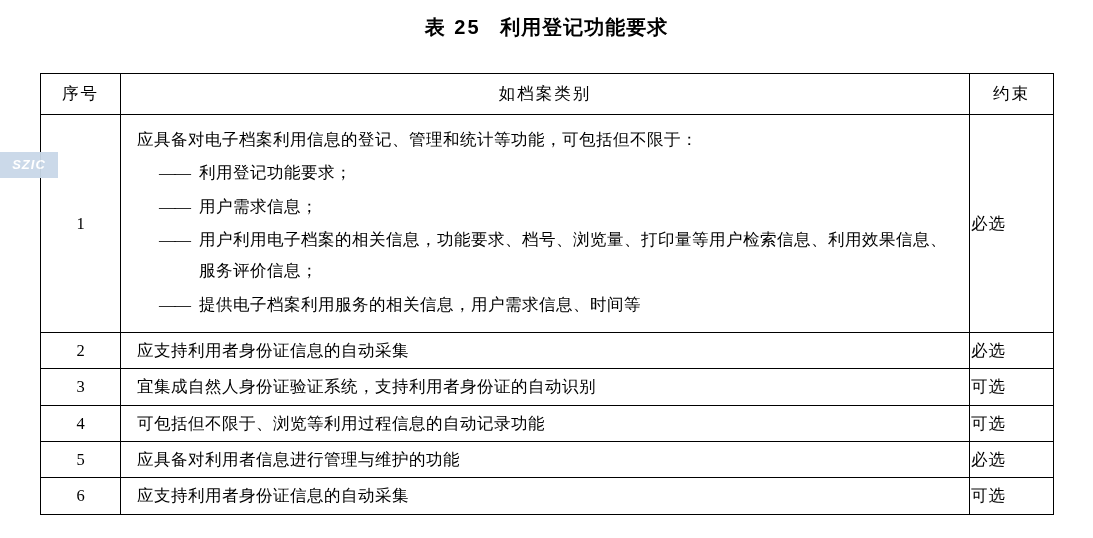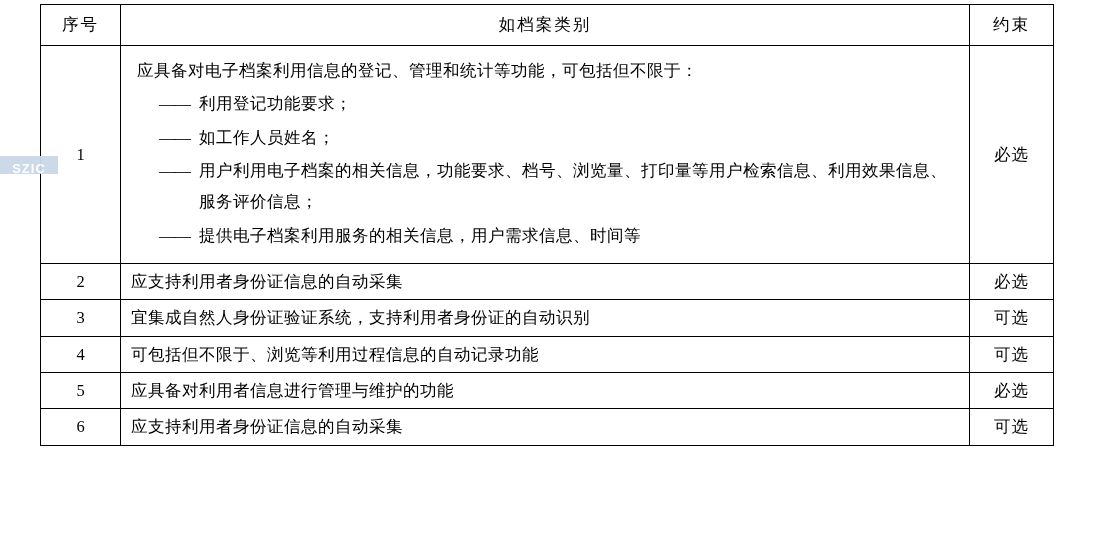--- a/index.html
+++ b/index.html
@@ -26,21 +26,21 @@
     font-weight: bold;
     font-size: 20px;
     letter-spacing: 1px;
     padding-top: 14px;
     padding-bottom: 16px;
   }
   .table-title .title-num {
     letter-spacing: 2px;
   }
   .table-wrap {
-    margin: 4px auto;
+    margin: 16px auto;
     width: 1013px;
   }
   table.req-table {
     border-collapse: collapse;
     width: 100%;
     table-layout: fixed;
   }
   table.req-table th,
   table.req-table td {
     border: 1px solid #000000;
@@ -56,21 +56,20 @@
   }
   col.c-no { width: 80px; }
   col.c-req { width: 849px; }
   col.c-con { width: 84px; }
 
   td.cell-no {
     text-align: center;
     font-size: 16px;
   }
   td.cell-con {
-    text-align: center;
     font-size: 16.5px;
     letter-spacing: 1px;
   }
   td.cell-req {
     text-align: left;
     padding: 4px 10px 4px 16px;
     letter-spacing: 0.5px;
   }
   td.cell-req .lead {
     margin: 5px 0 2px 0;
@@ -86,46 +85,50 @@
     margin: 2px 0;
     text-indent: 0;
   }
   ul.dash-list li .dash {
     position: absolute;
     left: 22px;
     top: 0;
     letter-spacing: -1px;
   }
   .row-single td.cell-req {
-    padding: 2px 10px 2px 10px;
+    padding: 2px 10px 2px 16px;
   }
   .watermark {
     position: absolute;
     left: 0px;
     top: 152px;
     width: 58px;
-    height: 18px;
+    height: 26px;
     background: #c9d8e8;
     color: #ffffff;
     font-family: "Liberation Sans", "DejaVu Sans", sans-serif;
     font-size: 13px;
     font-weight: bold;
+    font-style: italic;
     line-height: 26px;
     text-align: center;
     letter-spacing: 1px;
     opacity: 0.95;
   }
 </style>
 </head>
 <body>
 
 <div class="page">
 
   <div class="watermark">SZIC</div>
 
+  <div class="table-title">
+    <span class="title-num">表 25</span>&nbsp;&nbsp;&nbsp;<span>利用登记功能要求</span>
+  </div>
 
   <div class="table-wrap">
     <table class="req-table">
       <colgroup>
         <col class="c-no">
         <col class="c-req">
         <col class="c-con">
       </colgroup>
       <thead>
         <tr>
@@ -134,21 +137,21 @@
           <th>约束</th>
         </tr>
       </thead>
       <tbody>
         <tr>
           <td class="cell-no">1</td>
           <td class="cell-req">
             <div class="lead">应具备对电子档案利用信息的登记、管理和统计等功能，可包括但不限于：</div>
             <ul class="dash-list">
               <li><span class="dash">——</span><span>利用登记功能要求；</span></li>
-              <li><span class="dash">——</span><span>如工作人员姓名；</span></li>
+              <li><span class="dash">——</span><span>用户需求信息；</span></li>
               <li><span class="dash">——</span><span>用户利用电子档案的相关信息，功能要求、档号、浏览量、打印量等用户检索信息、利用效果信息、服务评价信息；</span></li>
               <li><span class="dash">——</span><span>提供电子档案利用服务的相关信息，用户需求信息、时间等</span></li>
             </ul>
           </td>
           <td class="cell-con">必选</td>
         </tr>
 
         <tr class="row-single">
           <td class="cell-no">2</td>
           <td class="cell-req">应支持利用者身份证信息的自动采集</td>

